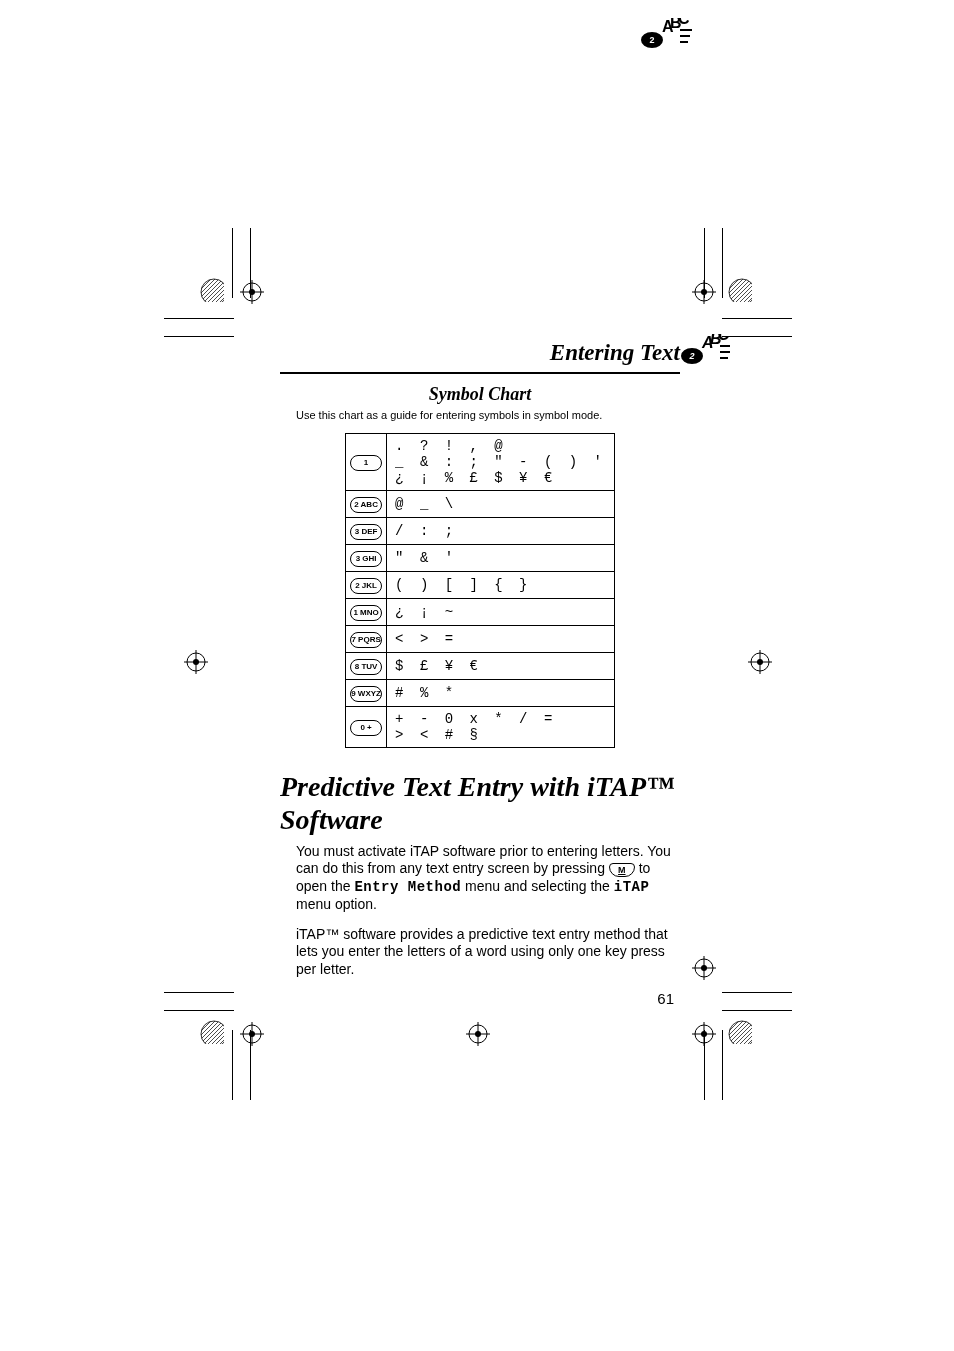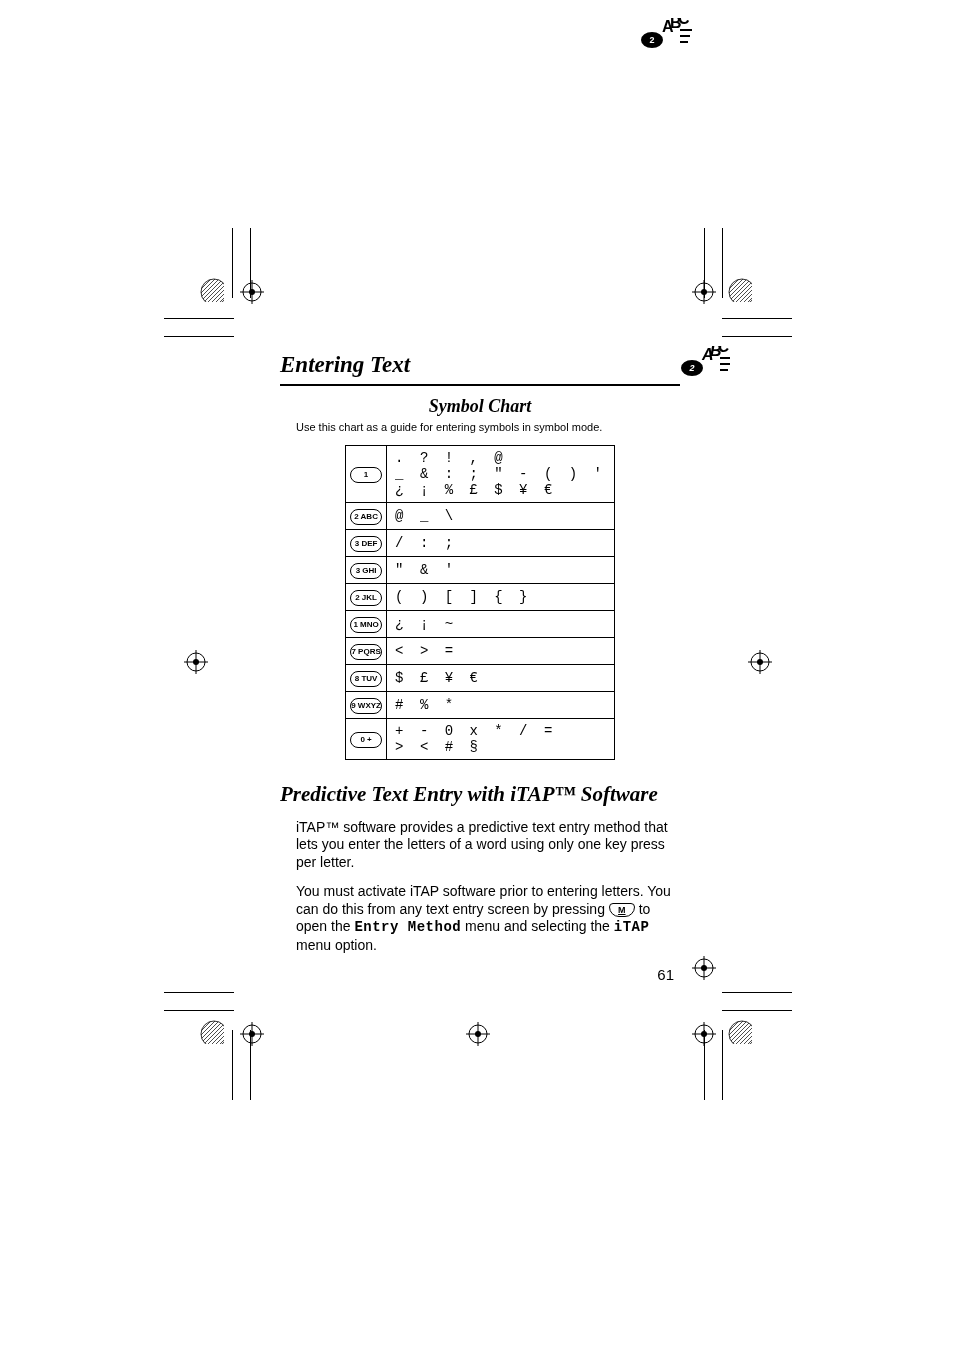--- a/index.html
+++ b/index.html
@@ -39,29 +39,28 @@
 
   
   .page {
     position: absolute;
     left: 280px;
     top: 340px;
     width: 400px;
   }
 
   .running-head {
-    text-align: left;
+    text-align: right;
     font-family: Georgia, "Times New Roman", serif;
     font-style: italic;
     font-weight: 700;
     font-size: 23px;
     color: #000;
     padding-bottom: 4px;
     position: relative;
-    margin-top: 12px;
   }
   .running-head-line {
     border: none;
     border-top: 2px solid #000;
     margin: 2px 0 10px 0;
   }
   .logo-by-head {
     position: absolute;
     right: -50px;
     top: -6px;
@@ -112,22 +111,22 @@
     font-family: Arial, sans-serif;
     font-size: 8px;
     font-weight: 700;
     letter-spacing: 0;
   }
 
   .h2 {
     font-family: Georgia, "Times New Roman", serif;
     font-style: italic;
     font-weight: 700;
-    font-size: 21px;
-    margin: 22px 0 12px 0;
+    font-size: 28px;
+    margin: 22px 0 6px 0;
     line-height: 1.2;
   }
   .body {
     font-size: 14px;
     line-height: 1.25;
     margin: 0 0 12px 16px;
   }
   .ui-label {
     font-family: "Courier New", monospace;
     font-weight: 700;
@@ -304,26 +303,26 @@
         <tr>
           <td class="key"><span class="key-oval">0 +</span></td>
           <td>+ - 0 x * / =
 &gt; &lt; # §</td>
         </tr>
       </tbody>
   </table>
 
   <div class="h2">Predictive Text Entry with iTAP™ Software</div>
 
-  <p class="body">iTAP™ software provides a predictive text entry method that lets you enter the letters of a word using only one key press per letter.</p>
-
   <p class="body">
     <span>You must activate iTAP software prior to entering letters. You can do this from any text entry screen by pressing </span>
     <span class="key-m">M</span>
     <span> to open the </span>
     <span class="ui-label">Entry Method</span>
     <span> menu and selecting the </span>
     <span class="ui-label">iTAP</span>
     <span> menu option.</span>
   </p>
 
+  <p class="body">iTAP™ software provides a predictive text entry method that lets you enter the letters of a word using only one key press per letter.</p>
+
   <div class="page-num">61</div>
 </div>
 
 </body></html>

